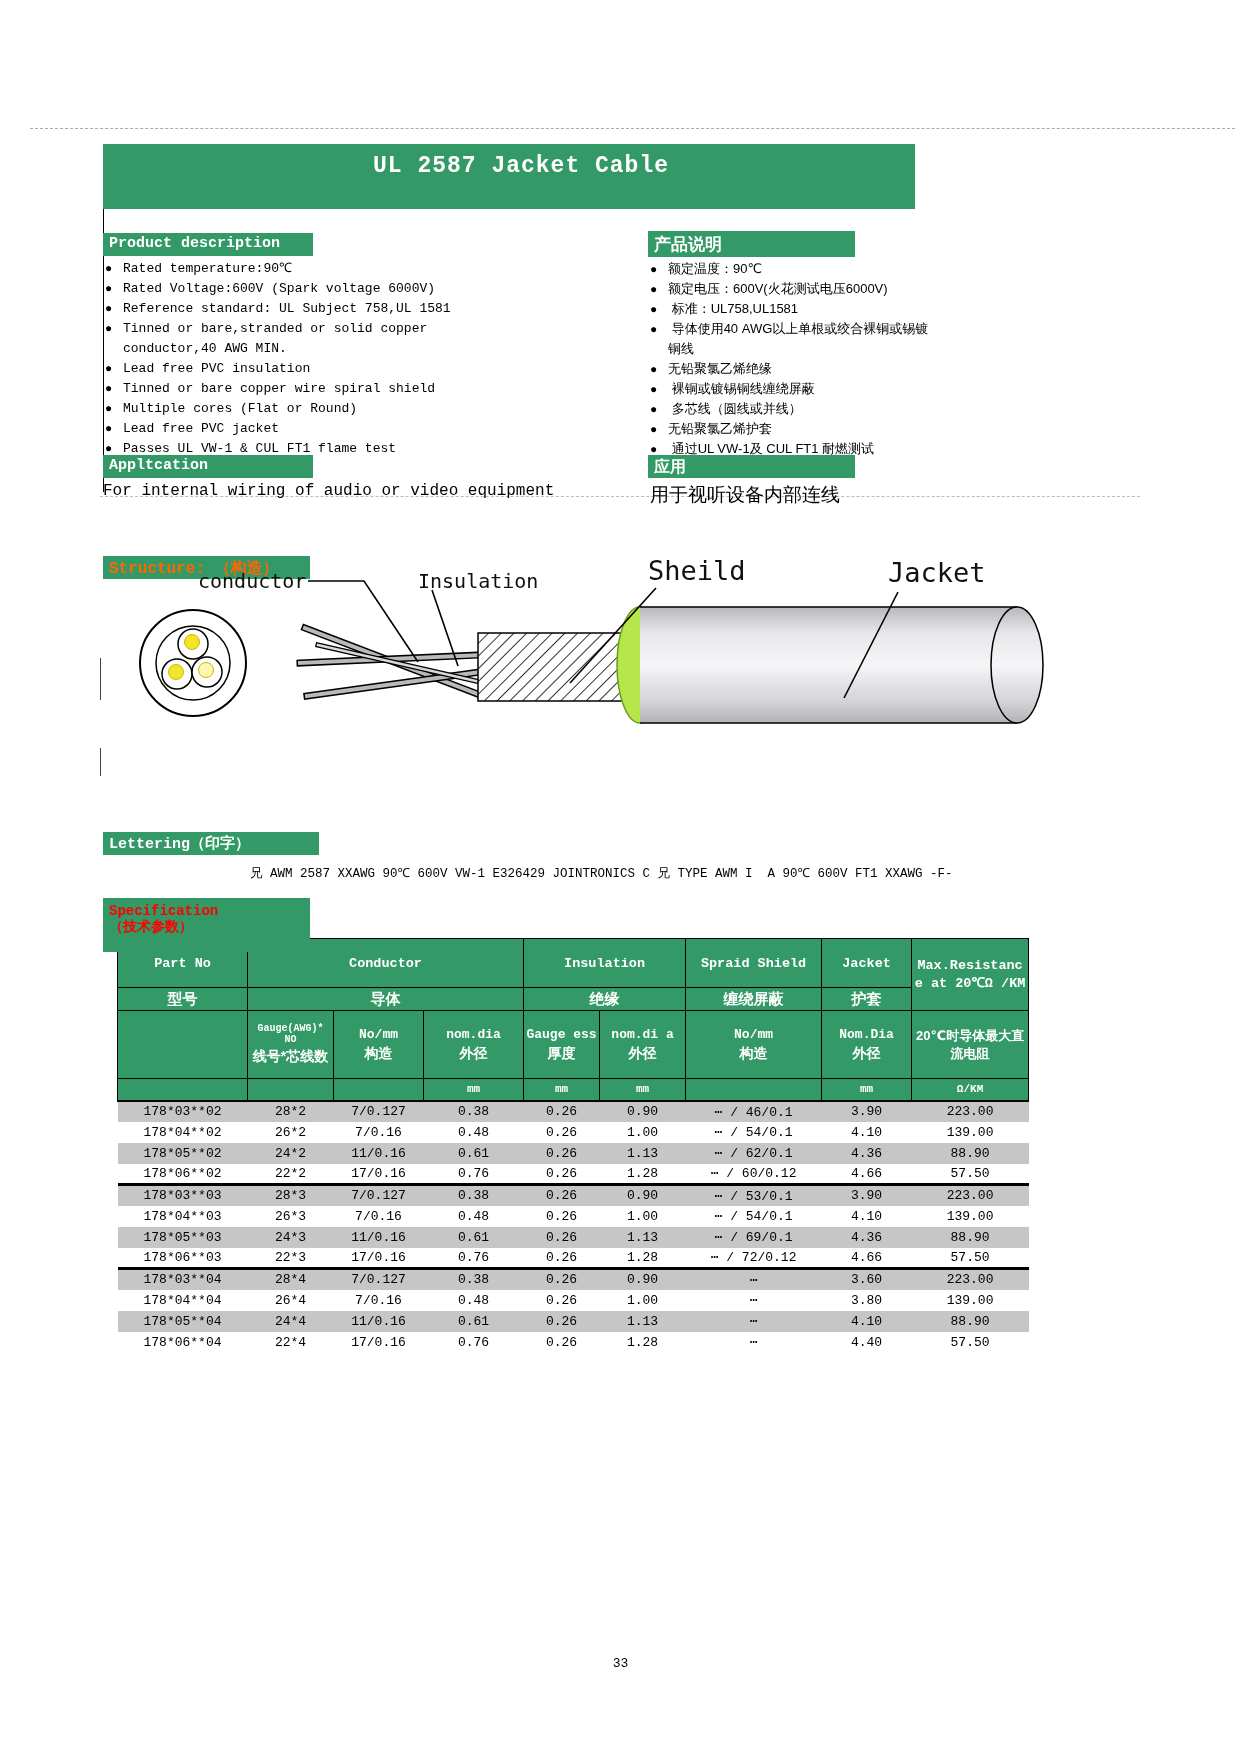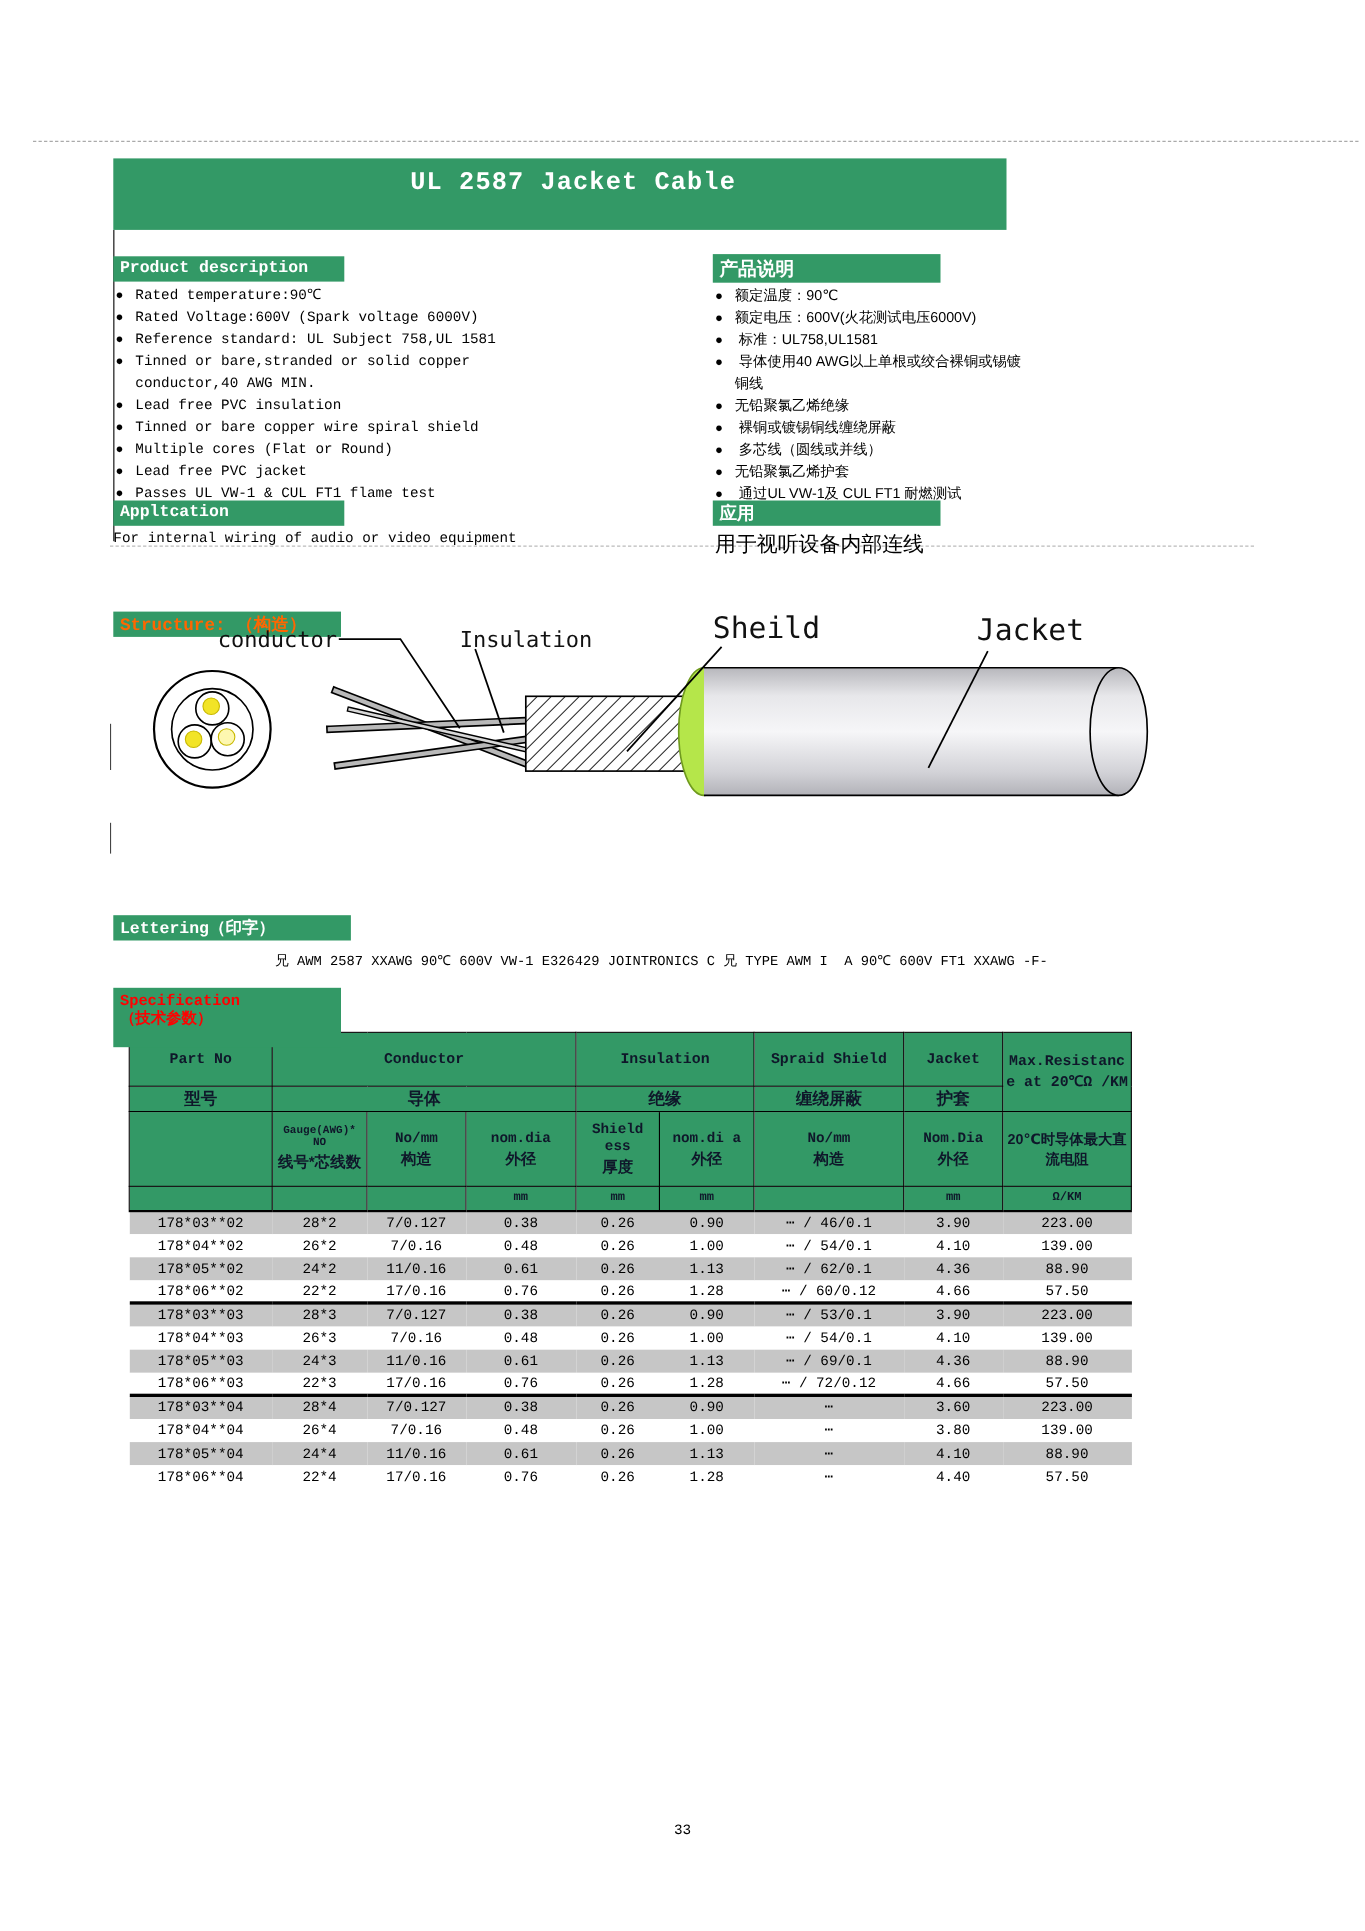--- a/index.html
+++ b/index.html
@@ -34,30 +34,30 @@
   ul.blist{position:absolute;list-style:none;}
   .blist-en{left:105px;top:259px;width:460px;}
   .blist-zh{left:650px;top:259px;width:330px;font-family:"Liberation Sans","DejaVu Sans",sans-serif;}
   ul.blist li{display:flex;align-items:flex-start;line-height:20px;font-size:13px;}
   .blist-zh li{font-size:14px;}
   ul.blist .dot{flex:0 0 18px;font-size:12px;line-height:20px;}
   ul.blist .btxt{white-space:pre-wrap;}
   .blist-en .btxt{width:400px;}
   .blist-zh .btxt{width:272px;}
 
-  .app-text-en{position:absolute;left:103px;top:482px;font-size:13px;}
+  .app-text-en{position:absolute;left:103px;top:482px;font-size:16px;}
   .app-text-zh{position:absolute;left:650px;top:482px;font-size:19px;font-family:"Liberation Sans","DejaVu Sans",sans-serif;}
 
   .lettering-line{position:absolute;left:250px;top:864px;font-size:12.5px;white-space:pre;}
 
   .diagram{position:absolute;left:100px;top:550px;width:1045px;height:290px;}
   .diagram text{font-family:"DejaVu Sans Mono","Liberation Mono",monospace;fill:#111;}
 
   table.spec{position:absolute;left:117px;top:938px;width:911px;border-collapse:collapse;table-layout:fixed;}
-  table.spec th{background:var(--green);color:#0f172a;border:1px solid #000;font-weight:bold;
+  table.spec th{background:var(--green);color:#ffffff;border:1px solid #000;font-weight:bold;
                 text-align:center;vertical-align:middle;padding:0 1px;overflow:hidden;}
   tr.r1 th{height:49px;font-size:13.5px;}
   tr.r2 th{height:23px;font-size:15px;font-family:"Liberation Sans","DejaVu Sans",sans-serif;}
   tr.r3 th{height:68px;font-size:13px;}
   tr.r3 .en{font-size:13px;font-weight:bold;}
   tr.r3 .en.small{font-size:10px;line-height:11px;}
   tr.r3 .zh{font-size:14px;margin-top:3px;font-family:"Liberation Sans","DejaVu Sans",sans-serif;}
   tr.units th{height:22px;font-size:11px;font-weight:bold;border-bottom:2px solid #000;}
   th.resist{font-size:13px;white-space:pre-wrap;}
   th.resist-zh{font-size:15px;font-family:"Liberation Sans","DejaVu Sans",sans-serif;}
@@ -295,21 +295,21 @@
         </th>
         <th>
           <div class="en">No/mm</div>
           <div class="zh">构造</div>
         </th>
         <th>
           <div class="en">nom.dia</div>
           <div class="zh">外径</div>
         </th>
         <th>
-          <div class="en">Shield ess</div>
+          <div class="en">Gauge ess</div>
           <div class="zh">厚度</div>
         </th>
         <th>
           <div class="en">nom.di a</div>
           <div class="zh">外径</div>
         </th>
         <th>
           <div class="en">No/mm</div>
           <div class="zh">构造</div>
         </th>

